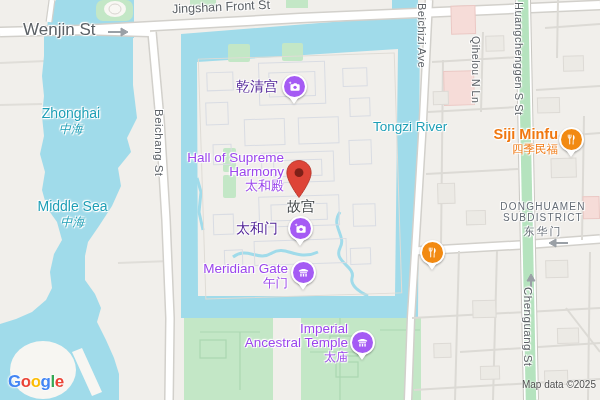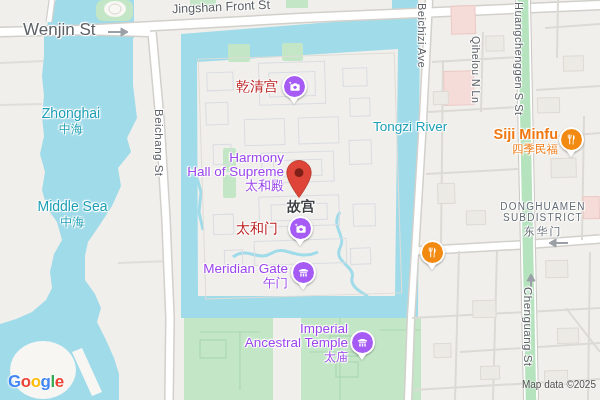--- a/index.html
+++ b/index.html
@@ -4,25 +4,25 @@
 <style>
   html,body{margin:0;padding:0;background:#ddd;}
   #stage{position:relative;width:600px;height:400px;overflow:hidden;
          font-family:"Liberation Sans",sans-serif;background:#F1EFEB;}
   #stage svg.base{position:absolute;left:0;top:0;}
   .lbl{position:absolute;white-space:nowrap;pointer-events:auto;
        text-shadow:0 0 2px #fff,0 0 2px #fff,0 0 3px #fff,0 0 3px #fff,1px 1px 0 #fff,-1px -1px 0 #fff;}
   .street{color:#5C6166;font-size:11.5px;}
   .street.vert{writing-mode:vertical-rl;text-orientation:mixed;letter-spacing:.5px;}
   .water-lbl{color:#1E9FB6;font-size:14px;text-align:center;}
-  .water-lbl .zh{font-size:12px;margin-top:0;}
+  .water-lbl .zh{font-size:12px;margin-top:0;font-style:italic;}
   .poi{color:#9B45EC;font-size:13.5px;line-height:14px;}
   .poi .zh{font-size:13px;}
-  .poi-big-zh{color:#b91c1c;font-size:14px;}
-  .dark-lbl{color:#3C4043;font-weight:bold;font-size:14px;text-align:center;}
+  .poi-big-zh{color:#4c1d95;font-size:14px;}
+  .dark-lbl{color:#3C4043;font-weight:normal;font-size:14px;text-align:center;}
   .orange-lbl{color:#F0770F;font-size:14.5px;font-weight:bold;text-align:right;line-height:15px;}
   .orange-lbl .zh{font-size:11.5px;font-weight:normal;}
   .district{color:#646C75;font-size:10px;letter-spacing:1.2px;font-weight:500;
             text-align:center;line-height:11px;}
   .district .zh{font-size:11px;letter-spacing:2px;margin-top:3px;}
   .right{text-align:right;}
   .poi-pin{position:absolute;width:25px;height:32px;cursor:pointer;}
   .poi-pin .circle{position:absolute;left:0;top:0;width:21px;height:21px;border-radius:50%;
        border:2px solid #fff;box-shadow:0 1px 2px rgba(0,0,0,.35);
        display:flex;align-items:center;justify-content:center;}
@@ -222,22 +222,22 @@
   </div>
   <div class="lbl water-lbl" style="left:35px;top:198px;width:75px">
     <div>Middle Sea</div>
     <div class="zh">中海</div>
   </div>
   <div class="lbl water-lbl" style="left:373px;top:119px;font-size:13.5px">Tongzi River</div>
 
   <div class="lbl poi-big-zh" style="left:236px;top:78px">乾清宫</div>
 
   <div class="lbl poi right" style="left:150px;top:151px;width:134px">
+    <div>Hall of Supreme</div>
     <div>Harmony</div>
-    <div>Hall of Supreme</div>
     <div class="zh">太和殿</div>
   </div>
 
   <div class="lbl dark-lbl" style="left:281px;top:198px;width:40px">故宫</div>
 
   <div class="lbl poi-big-zh" style="left:236px;top:220px">太和门</div>
 
   <div class="lbl poi right" style="left:170px;top:262px;width:118px">
     <div>Meridian Gate</div>
     <div class="zh" style="font-size:12.5px">午门</div>

